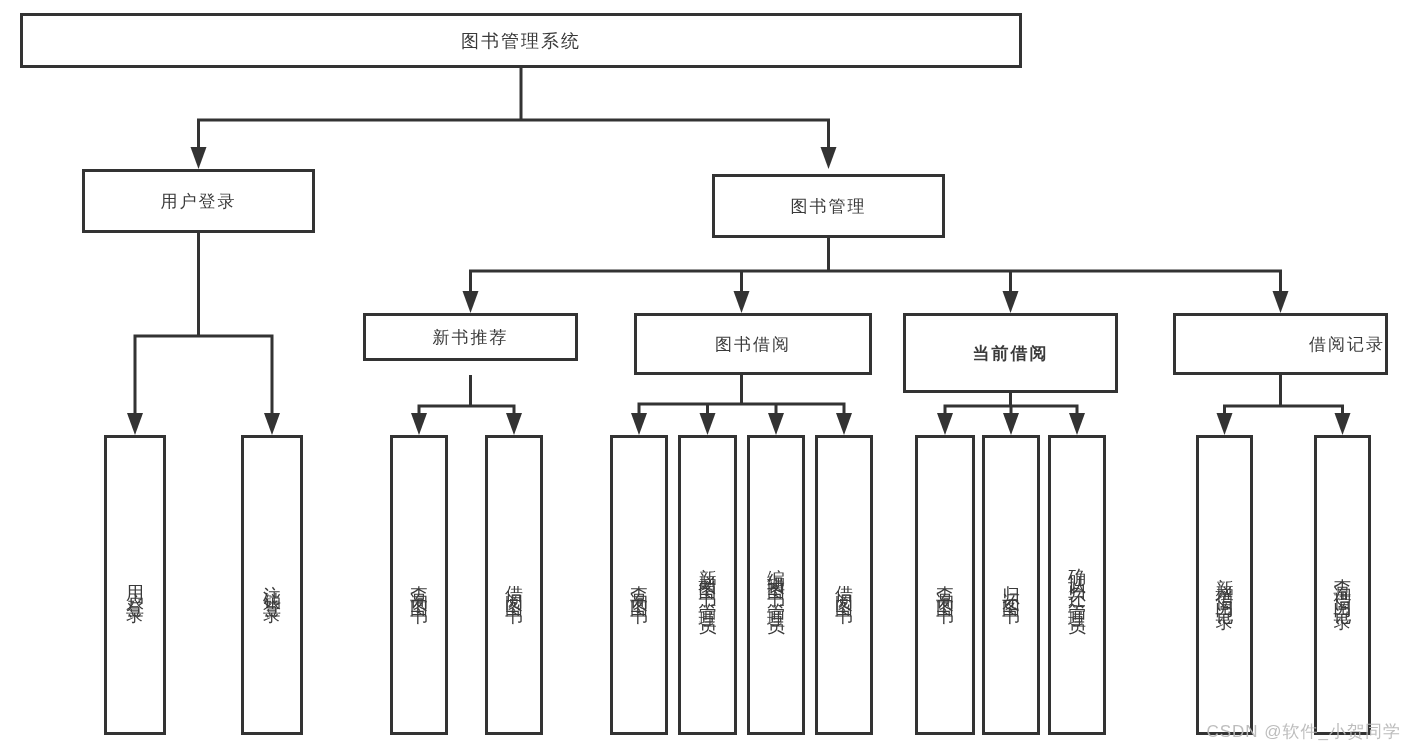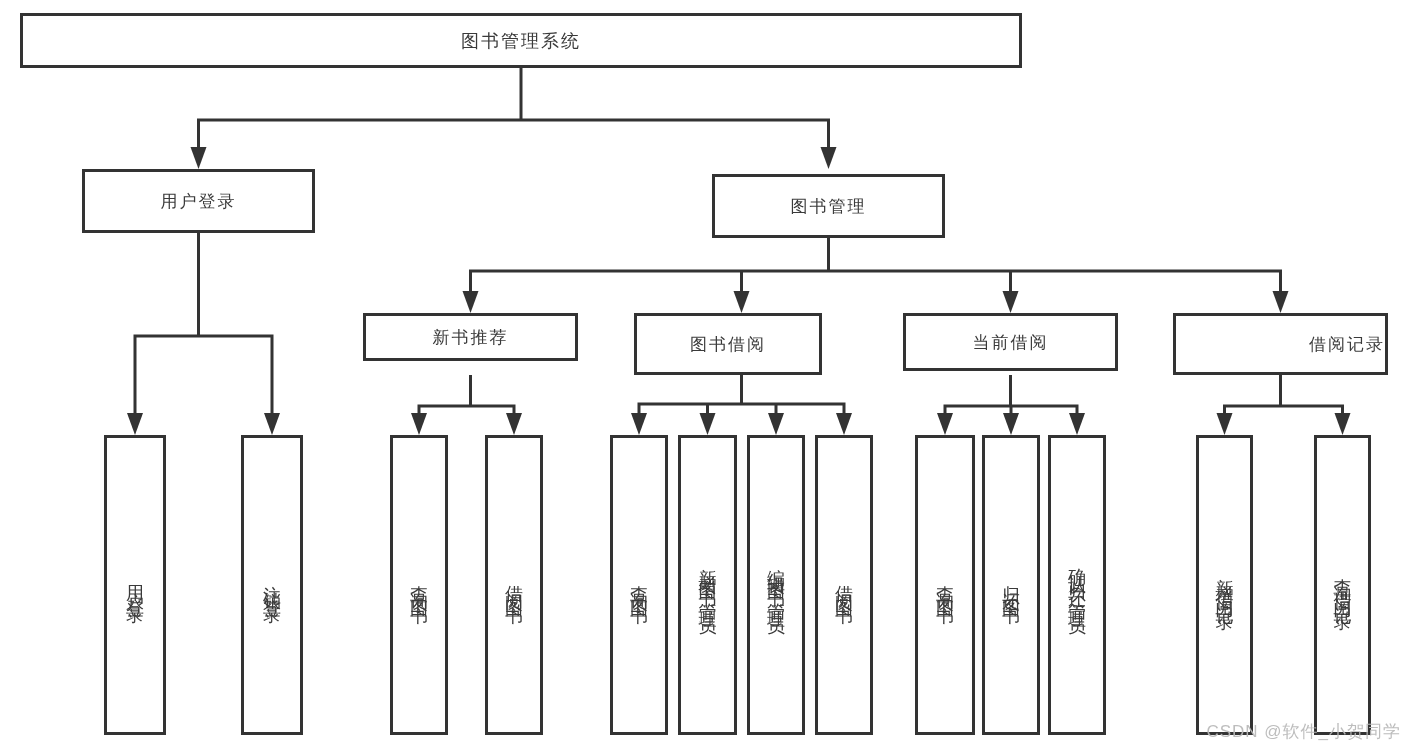--- a/index.html
+++ b/index.html
@@ -35,22 +35,22 @@
     text-orientation: mixed;
     font-size: 18px;
     letter-spacing: 7px;
     line-height: 1;
   }
   
   #root        { left: 20px;   top: 13px;  width: 1002px; height: 55px; }
   #n-userlogin { left: 82px;   top: 169px; width: 233px;  height: 64px; }
   #n-bookmgmt  { left: 712px;  top: 174px; width: 233px;  height: 64px; }
   #n-newbook   { left: 363px;  top: 313px; width: 215px;  height: 48px; }
-  #n-borrow    { left: 634px;  top: 313px; width: 188px;  height: 62px; }
-  #n-current   { left: 903px;  top: 313px; width: 215px;  height: 58px; }
+  #n-borrow    { left: 634px;  top: 313px; width: 238px;  height: 62px; }
+  #n-current   { left: 903px;  top: 313px; width: 215px;  height: 80px; font-weight: bold; }
   #n-records   { left: 1173px; top: 313px; width: 215px;  height: 62px; justify-content: flex-end; }
   .leaf { top: 435px; height: 300px; }
   #g1a { left: 104px;  width: 62px; }
   #g1b { left: 241px;  width: 62px; }
   #g2a { left: 390px;  width: 58px; }
   #g2b { left: 485px;  width: 58px; }
   #g3a { left: 610px;  width: 58px; }
   #g3b { left: 678px;  width: 59px; }
   #g3c { left: 747px;  width: 58px; }
   #g3d { left: 815px;  width: 58px; }

